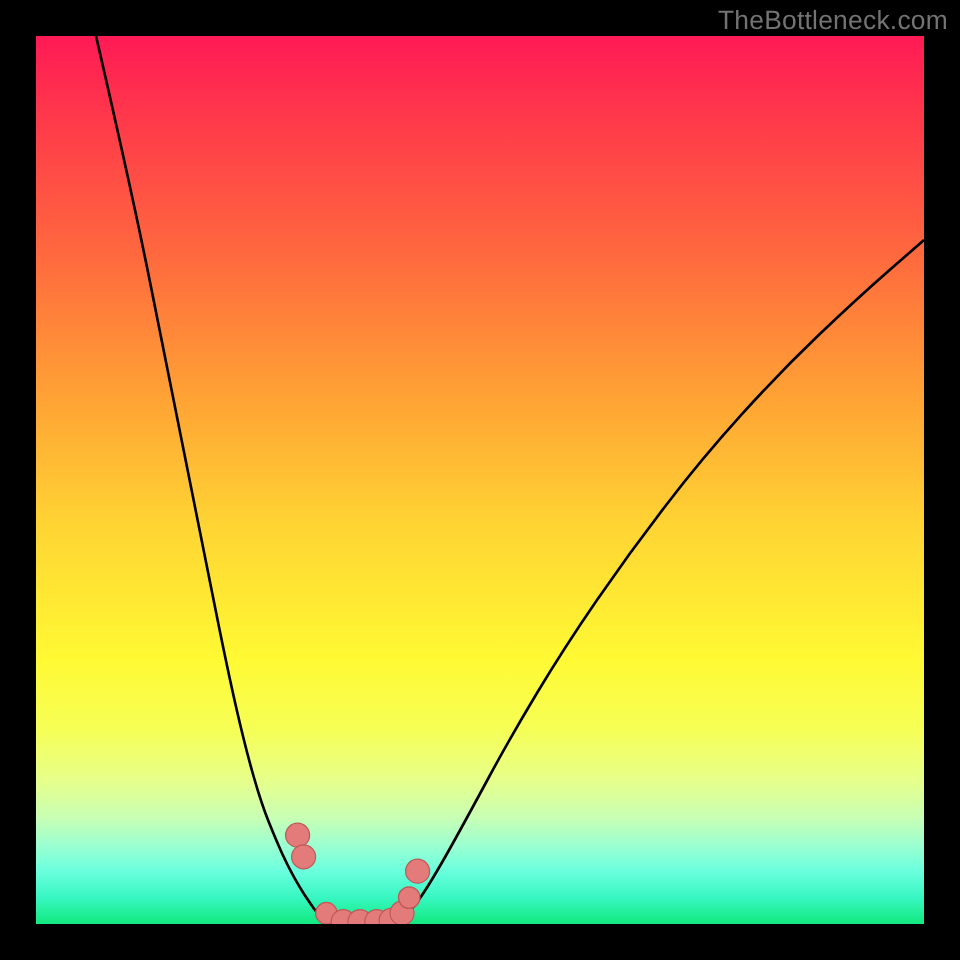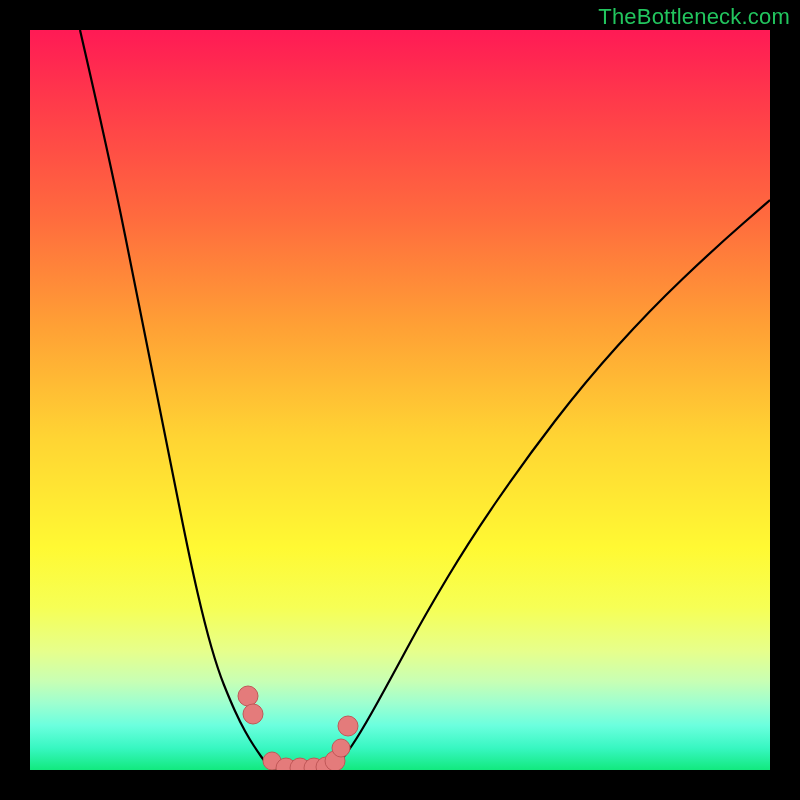--- a/index.html
+++ b/index.html
@@ -39,21 +39,21 @@
       #9effd0 91%,
       #6bffde 94%,
       #38f7c2 97%,
       #12e97e 100%
     );
   }
   .watermark {
     position: absolute;
     top: 4px;
     right: 10px;
-    color: #22c55e;
+    color: #737373;
     font-size: 22px;
     font-weight: 500;
     letter-spacing: 0.2px;
     user-select: none;
   }
   svg.curves {
     position: absolute;
     left: 0;
     top: 0;
     width: 740px;

